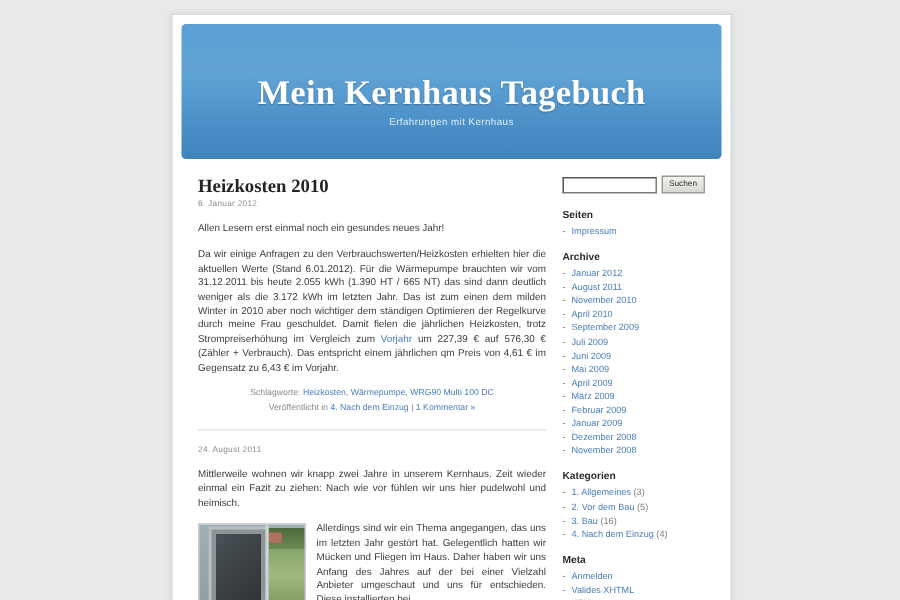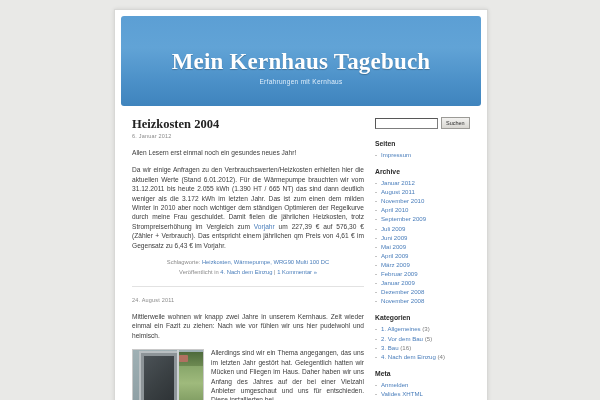--- a/index.html
+++ b/index.html
@@ -213,21 +213,21 @@
     <div class="site-header">
       <div class="site-title">Mein Kernhaus Tagebuch</div>
       <div class="site-desc">Erfahrungen mit Kernhaus</div>
     </div>
 
     <div class="body-row">
 
       <div class="content">
 
         <div class="post">
-          <h2 class="post-title">Heizkosten 2004</h2>
+          <h2 class="post-title">Heizkosten 2010</h2>
           <div class="post-date">6. Januar 2012</div>
           <p>Allen Lesern erst einmal noch ein gesundes neues Jahr!</p>
           <p>Da wir einige Anfragen zu den Verbrauchswerten/Heizkosten erhielten hier die aktuellen Werte (Stand 6.01.2012). Für die Wärmepumpe brauchten wir vom 31.12.2011 bis heute 2.055 kWh (1.390 HT / 665 NT) das sind dann deutlich weniger als die 3.172 kWh im letzten Jahr. Das ist zum einen dem milden Winter in 2010 aber noch wichtiger dem ständigen Optimieren der Regelkurve durch meine Frau geschuldet. Damit fielen die jährlichen Heizkosten, trotz Strompreiserhöhung im Vergleich zum <a href="#">Vorjahr</a> um 227,39 € auf 576,30 € (Zähler + Verbrauch). Das entspricht einem jährlichen qm Preis von 4,61 € im Gegensatz zu 6,43 € im Vorjahr.</p>
           <div class="meta-line">
             <span>Schlagworte:</span>
             <a href="#">Heizkosten, Wärmepumpe, WRG90 Multi 100 DC</a>
           </div>
           <div class="meta-line">
             <span>Veröffentlicht in</span>
             <a href="#">4. Nach dem Einzug</a>

